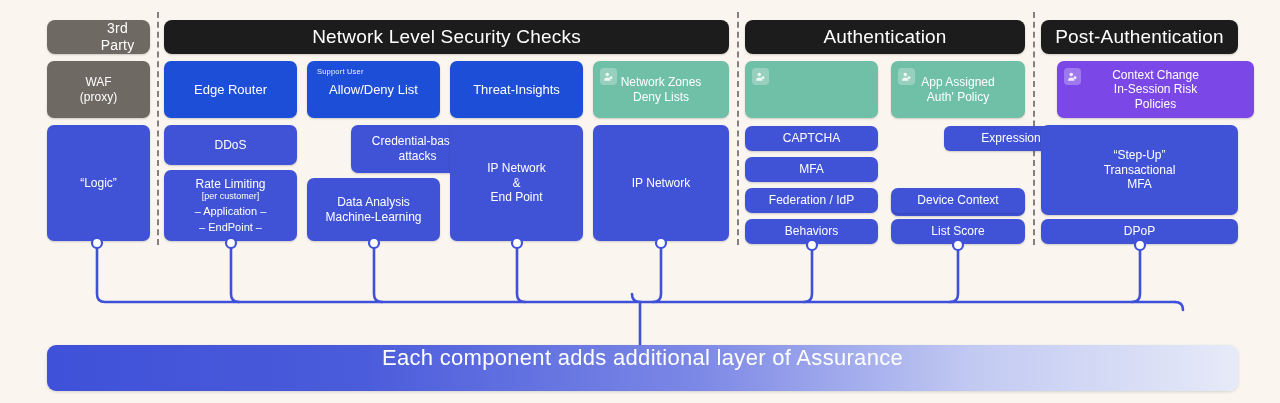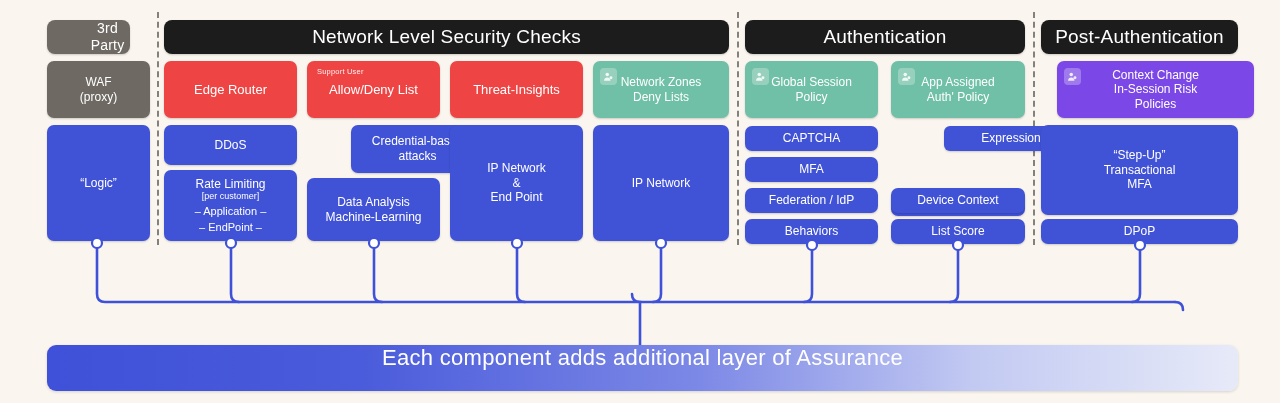--- a/index.html
+++ b/index.html
@@ -26,21 +26,21 @@
   }
   .tile span.lbl{display:block;width:100%;}
 
   
   .hdr{height:34px;font-size:19px;letter-spacing:.2px;border-radius:8px;}
   .hdr.black{background:#1c1c1c;}
   .hdr.gray{background:#6e6a63;font-size:14px;}
 
   
   .c-gray{background:#6e6a63;}
-  .c-orange{background:#ef4444;}
+  .c-orange{background:#1d4ed8;}
   .c-teal{background:#6fc0a6;}
   .c-purple{background:#7b47e6;}
   .c-blue{background:#4052d6;}
 
   
   .badge{
     position:absolute;left:7px;top:7px;width:17px;height:17px;
     border-radius:4px;background:rgba(255,255,255,.28);
     display:flex;align-items:center;justify-content:center;
   }
@@ -73,21 +73,21 @@
 </style>
 </head>
 <body>
 
 <div id="stage">
 
   <div class="sep" style="left:157px;height:233px;"></div>
   <div class="sep" style="left:737px;height:233px;"></div>
   <div class="sep" style="left:1033px;height:233px;"></div>
 
-  <div class="tile hdr gray" style="left:47px;top:20px;width:83px;padding-left:43px;">
+  <div class="tile hdr gray" style="left:47px;top:20px;width:103px;padding-left:43px;">
     <span class="lbl">3rd Party</span>
   </div>
 
   <div class="tile hdr black" style="left:164px;top:20px;width:565px;">
     <span class="lbl">Network Level Security Checks</span>
   </div>
 
   <div class="tile hdr black" style="left:745px;top:20px;width:280px;">
     <span class="lbl">Authentication</span>
   </div>
@@ -173,24 +173,20 @@
     <span class="lbl t12">IP Network</span>
   </div>
 
   <div class="tile c-teal" style="left:745px;top:61px;width:133px;height:57px;">
     <span class="badge">
       <svg width="11" height="11" viewBox="0 0 16 16" fill="rgba(255,255,255,.85)">
         <circle cx="6.2" cy="5" r="2.6"></circle>
         <path d="M1.6 14c0-2.8 2.1-4.6 4.6-4.6S10.8 11.2 10.8 14z"></path>
         <circle cx="11.6" cy="9.8" r="2.1"></circle>
       </svg>
-    </span>
-    <span class="lbl t12">
-      <span>Global Session</span><br>
-      <span>Policy</span>
     </span>
   </div>
 
   <div class="tile c-blue" style="left:745px;top:126px;width:133px;height:25px;">
     <span class="lbl t12">CAPTCHA</span>
   </div>
   <div class="tile c-blue" style="left:745px;top:157px;width:133px;height:25px;">
     <span class="lbl t12">MFA</span>
   </div>
   <div class="tile c-blue" style="left:745px;top:188px;width:133px;height:25px;">

